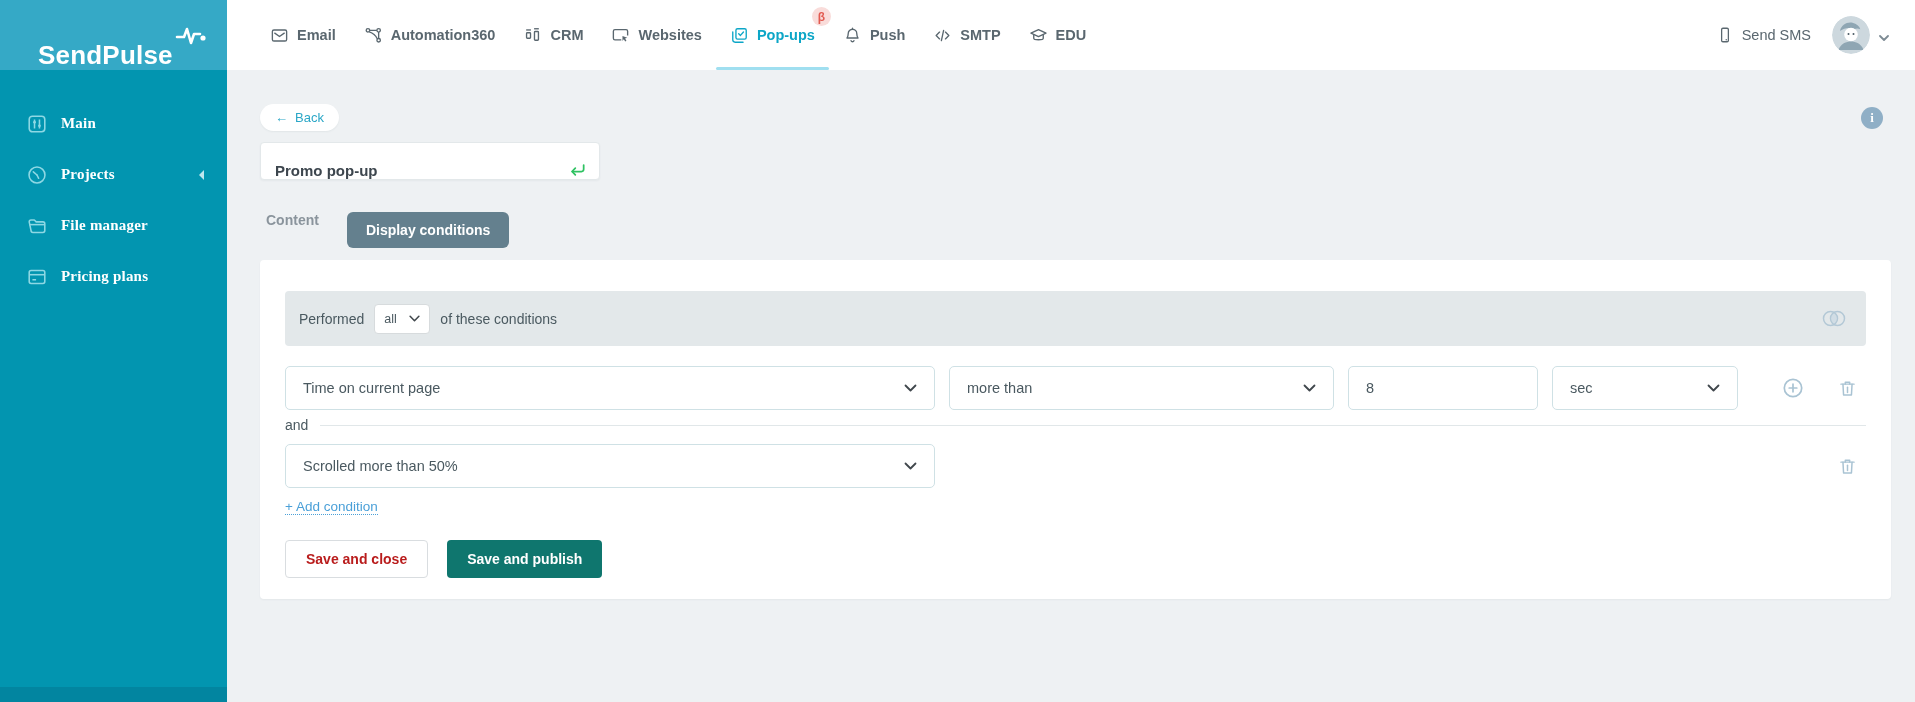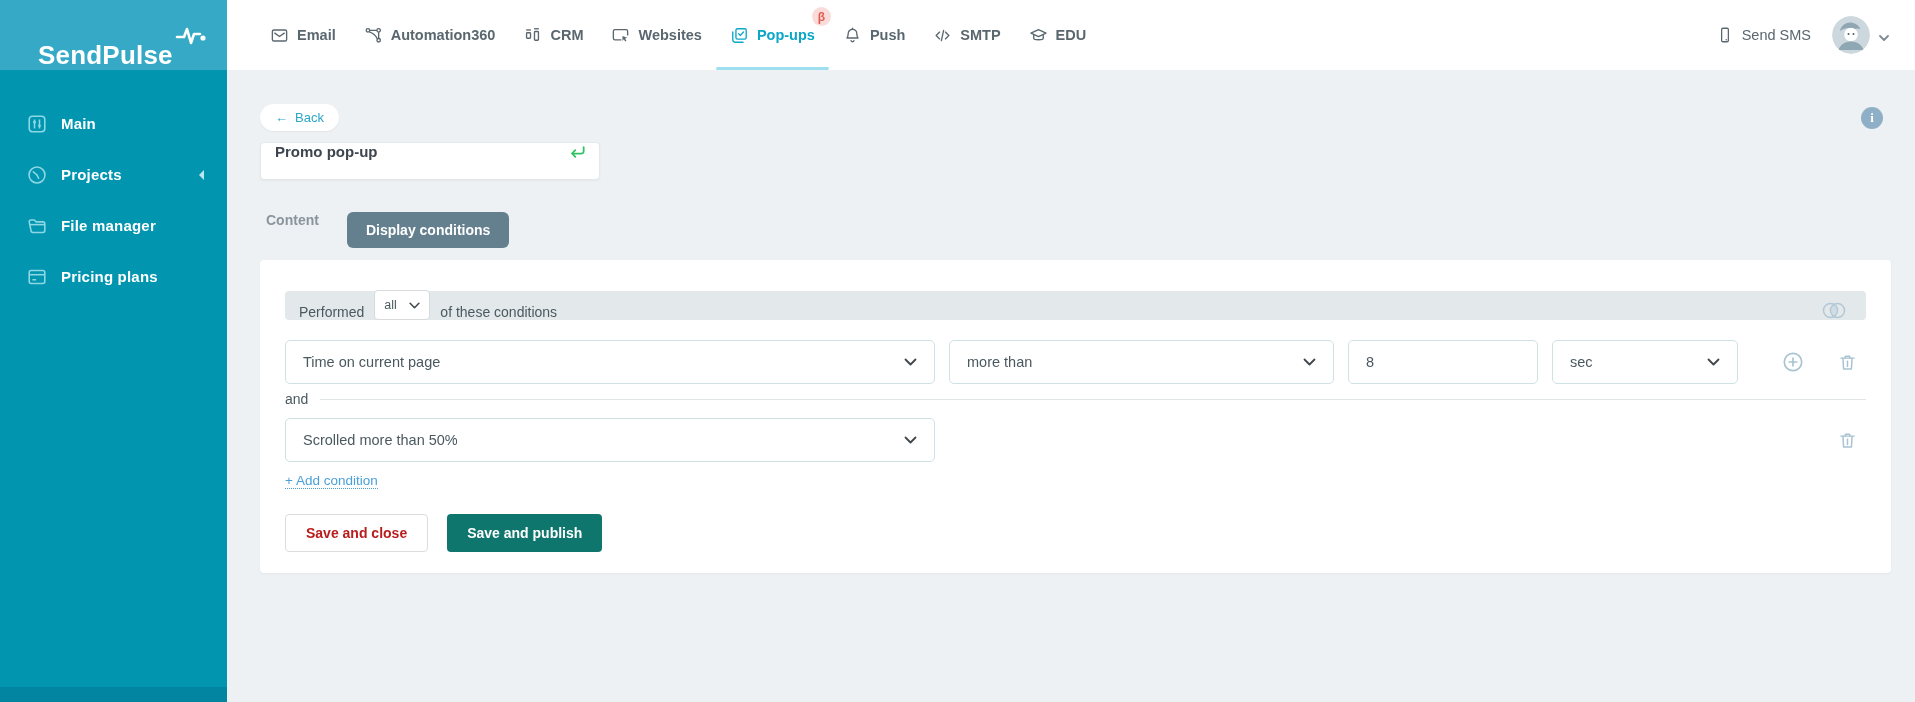--- a/index.html
+++ b/index.html
@@ -5,21 +5,21 @@
   * { margin:0; padding:0; box-sizing:border-box; }
   html,body { width:1915px; height:702px; overflow:hidden; }
   body { font-family:"Liberation Sans","DejaVu Sans",sans-serif; background:#eef1f3; color:#4a5960; }
   .app { display:flex; width:1915px; height:702px; }
 
   
   .sidebar { width:227px; flex:0 0 227px; background:#0295b0; display:flex; flex-direction:column; position:relative; }
   .logo { height:70px; background:#35a9c6; display:flex; align-items:center; padding-left:38px; cursor:pointer; }
   .logo-text { color:#fff; font-size:26px; font-weight:bold; letter-spacing:.2px;margin-top:40px; }
   .logo-pulse { margin-left:2px; }
-  .side-nav { padding-top:28px; }
+  .side-nav { padding-top:28px;font-family:Liberation Serif, serif; }
   .side-item { height:51px; display:flex; align-items:center; padding:0 22px 0 26px; cursor:pointer; }
   .side-icon { width:22px; height:22px; margin-right:13px; display:flex; align-items:center; justify-content:center; }
   .side-label { color:#fff; font-size:15px; font-weight:bold; letter-spacing:.2px; }
   .side-caret { margin-left:auto; display:flex; }
   .sidebar-bottom { position:absolute; bottom:0; left:0; width:100%; height:15px; background:#0285a0; }
 
   
   .main { flex:1; display:flex; flex-direction:column; position:relative; }
 
   
@@ -31,32 +31,32 @@
   .beta-badge { position:absolute; top:7px; right:-16px; width:19px; height:19px; border-radius:50%; background:#f9dcda; color:#e25a50; font-size:12px; display:flex; align-items:center; justify-content:center; }
   .nav-right { margin-left:auto; display:flex; align-items:center; gap:9px; }
   .send-sms { display:flex; align-items:center; gap:8px; color:#5a676f; font-size:14.5px; cursor:pointer; margin-right:12px; }
   .avatar { width:38px; height:38px; border-radius:50%; overflow:hidden; cursor:pointer; flex:0 0 38px; }
   .user-caret { cursor:pointer; display:flex; margin-top:6px; }
 
   
   .content { flex:1; padding:0 24px 0 33px; position:relative; }
   .back-pill { margin-top:34px; display:inline-flex; align-items:center; gap:7px; height:27px; padding:0 15px; background:#fff; border:none; border-radius:14px; color:#2ba7c7; font-size:13px; font-family:inherit; cursor:pointer; box-shadow:0 1px 2px rgba(40,60,70,.06); }
   .info-circle { position:absolute; top:37px; right:32px; width:22px; height:22px; border-radius:50%; background:#8fafc6; color:#fff; font-size:13px; font-weight:bold; font-family:"Liberation Serif",serif; display:flex; align-items:center; justify-content:center; cursor:pointer; }
-  .name-field { margin-top:11px; width:340px; height:38px; background:#fff; border:1px solid #e3e8ea; border-radius:4px; display:flex; align-items:flex-start; padding:0 12px 0 14px; box-shadow:0 1px 2px rgba(40,60,70,.05);gap:21px; }
+  .name-field { margin-top:11px; width:340px; height:38px; background:#fff; border:1px solid #e3e8ea; border-radius:4px; display:flex; align-items:flex-end; padding:0 12px 0 14px; box-shadow:0 1px 2px rgba(40,60,70,.05);gap:21px; }
   .name-input { flex:1; border:none; outline:none; font-family:inherit; font-size:15px; font-weight:bold; color:#3d464e; background:transparent; }
   .name-return { display:flex; cursor:pointer; }
 
   .tabs { margin-top:32px; display:flex; align-items:flex-start; gap:22px; }
   .tab { font-size:14px; font-weight:bold; cursor:pointer; }
   .tab-inactive { color:#8a949c; padding:0 6px; }
   .tab-active { background:#64808e; color:#fff; height:36px; display:flex; align-items:center; padding:16px 19px; border-radius:6px; }
 
   .card { margin-top:12px; width:1631px; background:#fff; border-radius:4px; box-shadow:0 1px 2px rgba(40,60,70,.05); padding:31px 25px 21px 25px; }
 
-  .perform-bar { height:29px; background:#e3e8ea; border-radius:4px; display:flex; align-items:flex-end; padding:0 18px 0 14px; font-size:14px; color:#4a5960; }
+  .perform-bar { height:55px; background:#e3e8ea; border-radius:4px; display:flex; align-items:center; padding:0 18px 0 14px; font-size:14px; color:#4a5960; }
   .perform-text { white-space:nowrap; }
   .mini-select { margin:0 10px; width:56px; height:30px; background:#fff; border:1px solid #d7dbdd; border-radius:4px; display:flex; align-items:center; justify-content:space-between; padding:0 9px; font-size:12.5px; color:#4a5960; cursor:pointer; }
   .venn { margin-left:auto; display:flex; cursor:pointer; }
 
   .cond-row { display:flex; align-items:center; gap:14px; }
   .row1 { margin-top:20px; }
   .row2 { margin-top:12px; }
   .sel { height:44px; background:#fff; border:1px solid #cfe1e5; border-radius:5px; display:flex; align-items:center; justify-content:space-between; padding:0 17px; font-size:14.5px; color:#4a5960; cursor:pointer; }
   .sel-cond { width:650px; }
   .sel-op { width:385px; }

